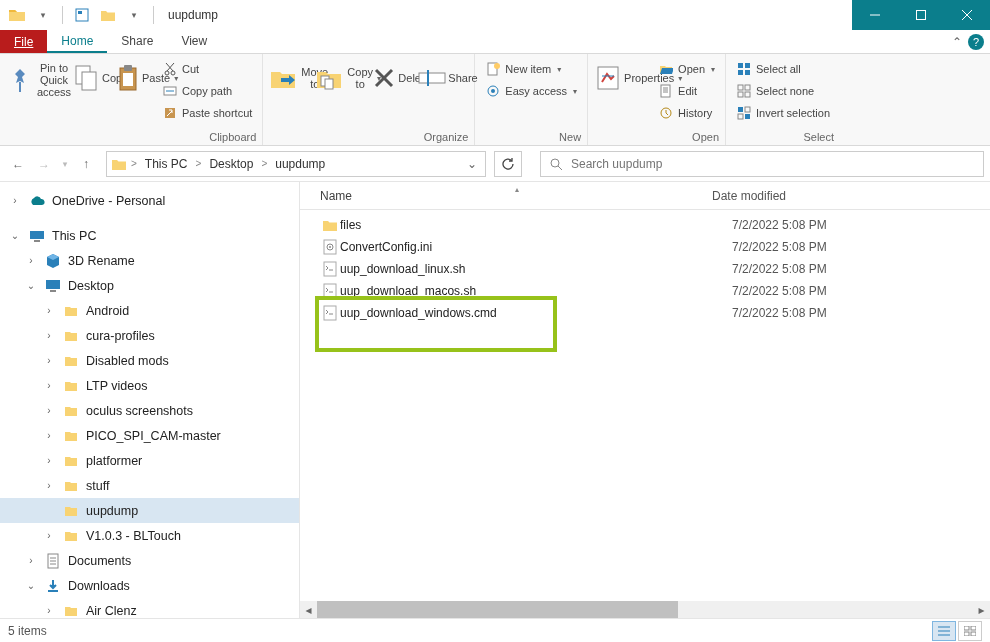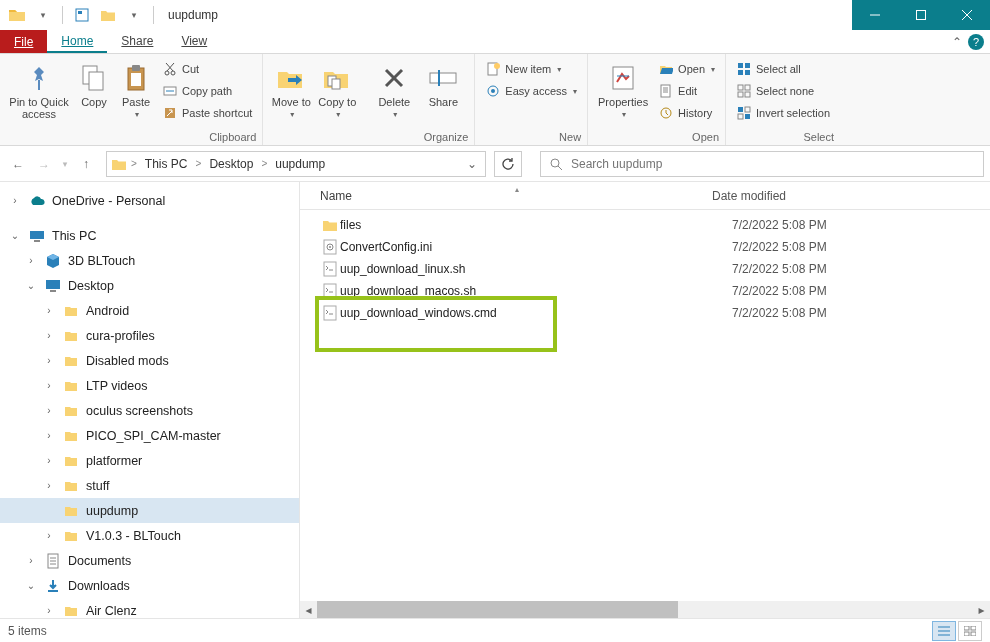--- a/index.html
+++ b/index.html
@@ -11,31 +11,31 @@
 .titlebar .qat-btn { width: 22px; height: 22px; display: flex; align-items: center; justify-content: center; color: #666; }
 .titlebar .sep { width: 1px; height: 18px; background: #ccc; margin: 0 4px; }
 .titlebar .title { padding-left: 6px; font-size: 12px; color: #333; }
 .titlebar .spacer { flex: 1; }
 .titlebar .winbtns { display: flex; height: 30px; }
 .titlebar .winbtn { width: 46px; height: 30px; display: flex; align-items: center; justify-content: center; background: #0b7e8c; color: #fff; }
 
 
 .ribbon-tabs { height: 24px; display: flex; align-items: stretch; background: #fff; border-bottom: 1px solid #d9d9d9; position: relative; }
 .ribbon-tabs .file { background: #b91c1c; color: #fff; padding: 0 14px; display: flex; align-items: center; font-size: 12px; text-decoration: underline; }
-.ribbon-tabs .tab { padding: 0 14px; display: flex; align-items: center; color: #444; font-size: 12px; border-bottom: 2px solid transparent; text-decoration: underline; }
+.ribbon-tabs .tab { padding: 0 14px; display: flex; align-items: center; color: #444; font-size: 12px; border-bottom: 2px solid transparent; }
 .ribbon-tabs .tab.active { border-bottom: 2px solid #0b7e8c; color: #0b7e8c; }
 .ribbon-tabs .right { position: absolute; right: 6px; top: 0; height: 24px; display: flex; align-items: center; gap: 6px; }
 .ribbon-tabs .help { width: 16px; height: 16px; border-radius: 50%; background: #0b7e8c; color: #fff; display: flex; align-items: center; justify-content: center; font-size: 11px; }
 
 
 .ribbon { height: 92px; background: #f8f8f8; border-bottom: 1px solid #d9d9d9; display: flex; }
 .group { border-right: 1px solid #e3e3e3; padding: 4px 6px 2px; display: flex; flex-direction: column; justify-content: space-between; }
 .group .row { display: flex; align-items: flex-start; gap: 2px; }
 .group .glabel { text-align: right; color: #666; font-size: 11px; padding-top: 2px; }
-.big { width: 56px; display: flex; flex-direction: column; align-items: center; gap: 2px; text-align: center; font-size: 11px; color: #444; padding-top: 4px; }
+.big { width: 56px; display: flex; flex-direction: row; align-items: center; gap: 2px; text-align: center; font-size: 11px; color: #444; padding-top: 4px; }
 .big .icn { width: 32px; height: 32px; display: flex; align-items: center; justify-content: center; }
 .big.wide { width: 66px; }
 .small { display: flex; align-items: center; gap: 4px; font-size: 11px; color: #444; height: 22px; padding: 0 4px; white-space: nowrap; }
 .small .icn { width: 16px; height: 16px; display: flex; align-items: center; justify-content: center; }
 .col { display: flex; flex-direction: column; }
 .caret { font-size: 8px; color: #666; margin-left: 2px; }
 
 
 .addrrow { height: 36px; display: flex; align-items: center; gap: 8px; padding: 0 6px; border-bottom: 1px solid #e5e5e5; }
 .navbtns { display: flex; gap: 2px; align-items: center; }
@@ -449,21 +449,21 @@
       <span>This PC</span>
     </div>
     <div class="tree-item indent1">
         <span class="exp">›</span>
         <span class="ticon">
           <svg width="16" height="16" viewBox="0 0 16 16">
             <path fill="#2a80b9" d="M8 1l6 3v8l-6 3-6-3V4z"></path>
             <path fill="#6fb4e6" d="M8 1l6 3-6 3-6-3z"></path>
           </svg>
         </span>
-        <span>3D BLTouch</span>
+        <span>3D Rename</span>
       </div>
     <div class="tree-item indent1">
         <span class="exp">⌄</span>
         <span class="ticon">
           <svg width="16" height="14" viewBox="0 0 16 14">
             <rect x="1" y="1" width="14" height="9" fill="#2a80b9"></rect>
             <rect x="5" y="11" width="6" height="2" fill="#888"></rect>
           </svg>
         </span>
         <span>Desktop</span>

